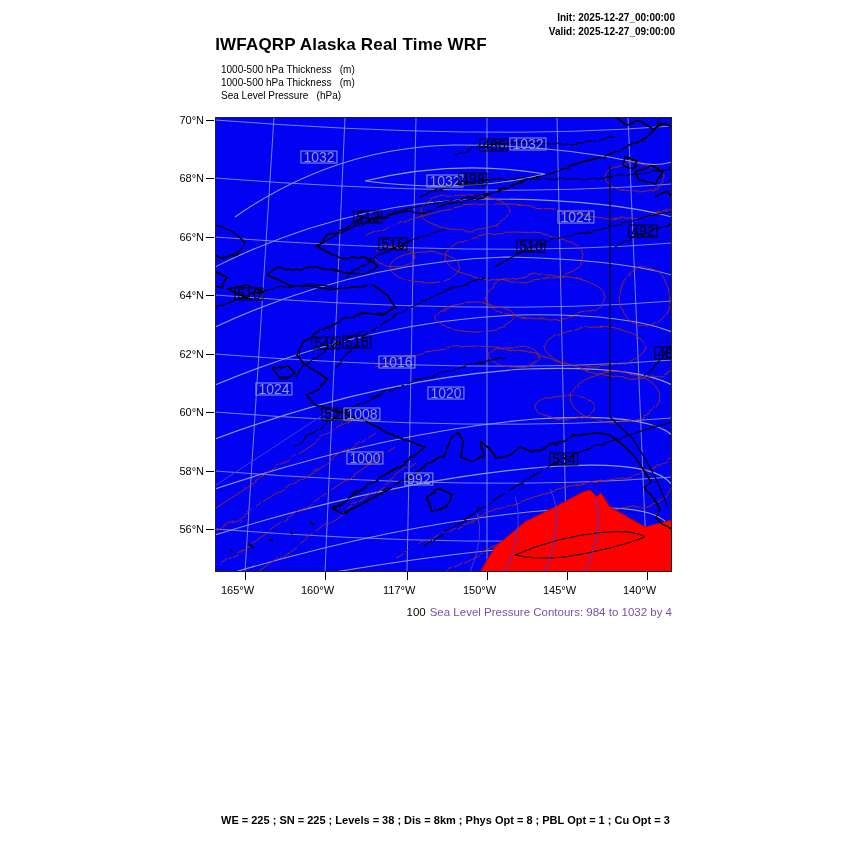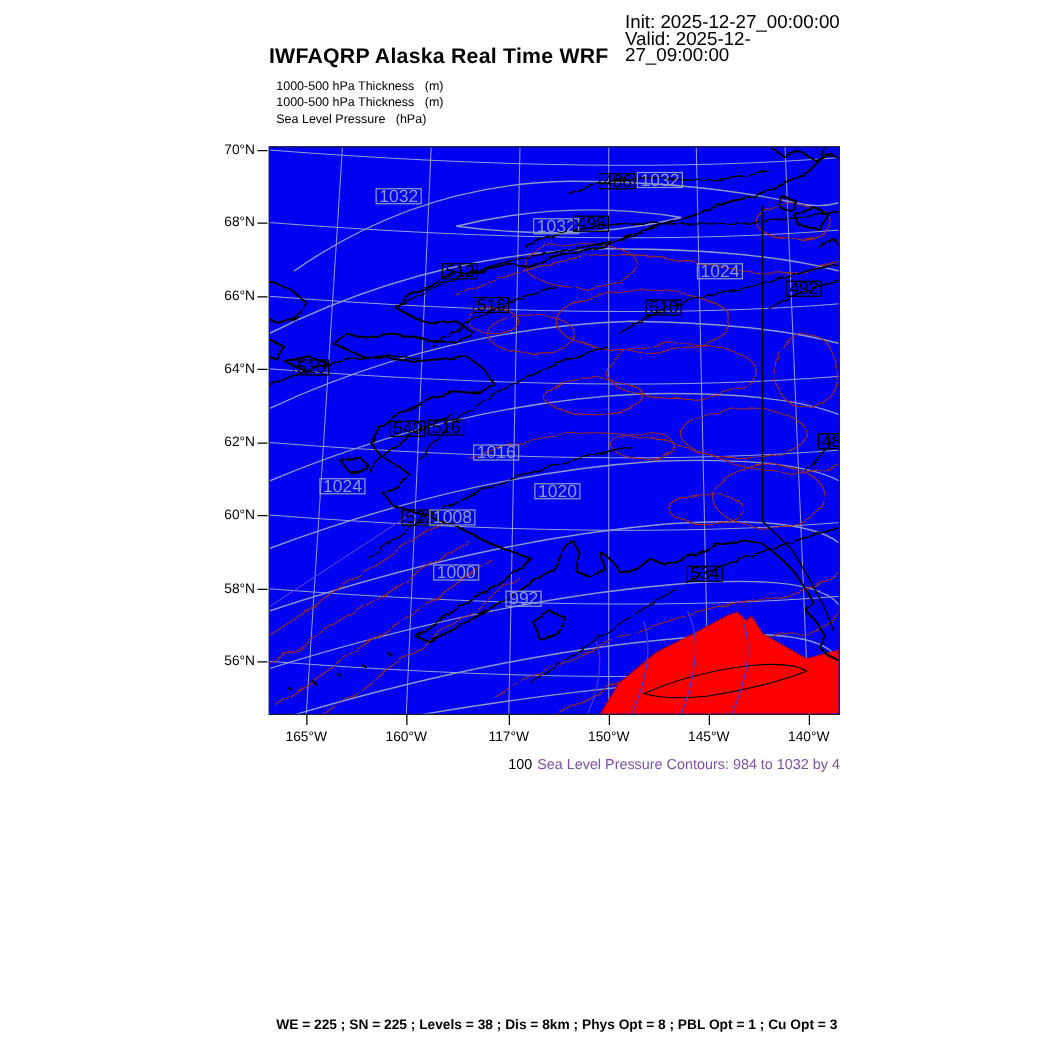--- a/index.html
+++ b/index.html
@@ -1,32 +1,32 @@
 <!DOCTYPE html>
 <html><head>
 <meta charset="utf-8">
 <style>
   html,body{margin:0;padding:0;}
   body{width:850px;height:850px;background:#ffffff;position:relative;overflow:hidden;
        font-family:"Liberation Sans","DejaVu Sans",sans-serif;color:#000;}
   .abs{position:absolute;}
 
   .title{left:215px;top:7px;width:272px;text-align:center;font-size:17px;font-weight:bold;letter-spacing:.2px;margin-top:28px;}
-  .initblock{left:500px;top:11px;width:175px;text-align:left;font-size:15px;font-weight:normal;line-height:13.5px;}
+  .initblock{left:500px;top:11px;width:175px;text-align:right;font-size:10px;font-weight:bold;line-height:13.5px;}
 
   .legend{left:221px;top:63px;font-size:10px;line-height:13px;}
   .legend-line{white-space:pre;}
 
   .map-wrap{left:215px;top:117px;width:457px;height:455px;border:1px solid #222;box-sizing:border-box;overflow:hidden;background:#0202f2;}
   .map-wrap svg{position:absolute;left:0;top:0;}
 
   .lat-tick{width:8px;height:1.4px;background:#000;left:206px;}
   .lat-label{width:36px;text-align:right;left:168px;font-size:11px;line-height:12px;}
   .lon-tick{width:1.4px;height:8px;background:#000;top:572px;}
-  .lon-label{width:48px;text-align:center;top:584px;font-size:11px;line-height:12px;}
+  .lon-label{width:48px;top:584px;font-size:11px;line-height:12px;}
 
   .clabel{position:absolute;transform:translate(-50%,-50%);font-size:14px;line-height:9px;
           padding:1px 2px;border:1px solid currentColor;white-space:nowrap;z-index:5;
           font-family:"Liberation Sans",sans-serif;}
   .clabel.thickness{color:#000;}
   .clabel.slp{color:#8d99cc;}
 
   .caption{left:215px;top:606px;width:457px;text-align:right;font-size:11.5px;}
   .cap-prefix{color:#000;margin-right:4px;}
   .cap-text{color:#7c4fa8;}

